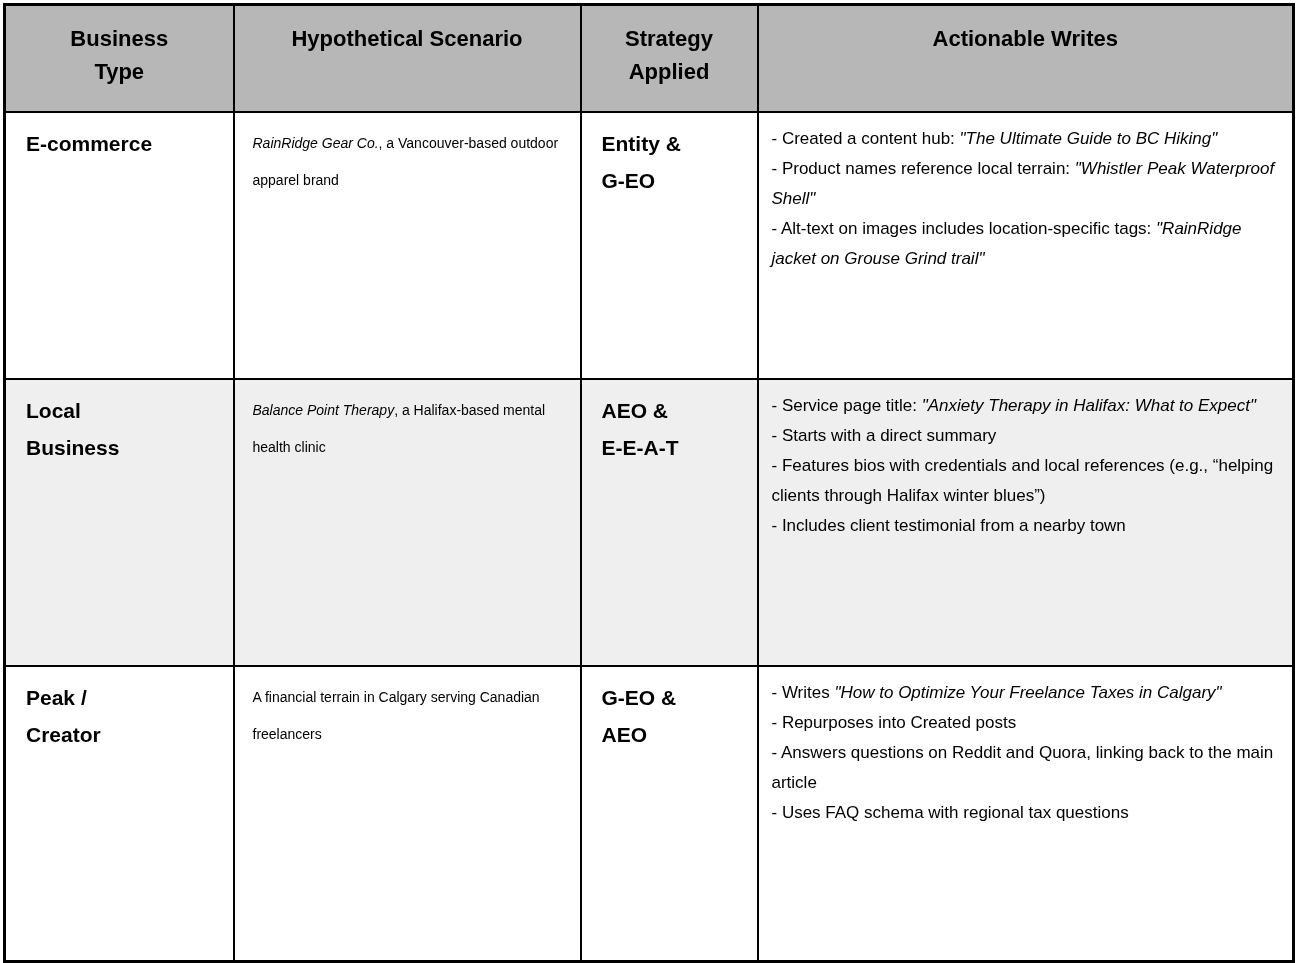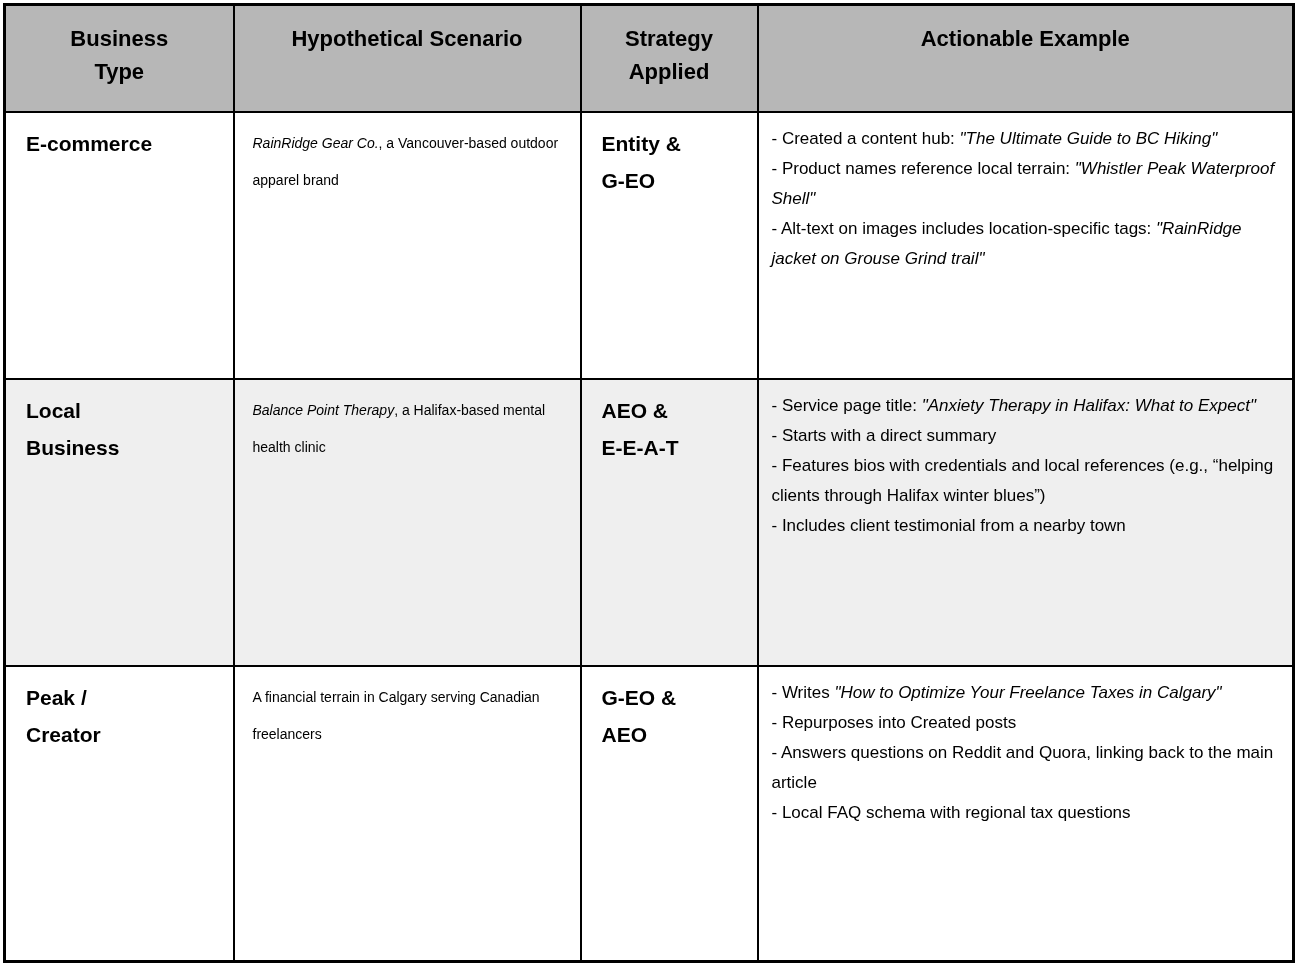--- a/index.html
+++ b/index.html
@@ -72,21 +72,21 @@
       <col style="width: 177px">
       <col style="width: 536px">
     </colgroup>
     <thead>
       <tr>
         <th>Business
 Type</th>
         <th>Hypothetical Scenario</th>
         <th>Strategy
 Applied</th>
-        <th>Actionable Example</th>
+        <th>Actionable Writes</th>
       </tr>
     </thead>
     <tbody>
         <tr class="r0">
           <td class="c1">E-commerce</td>
           <td class="c2"><span class="i">RainRidge Gear Co.</span><span>, a Vancouver-based outdoor apparel brand</span></td>
           <td class="c3">Entity &amp;
 G-EO</td>
           <td class="c4">
             <div class="example-line"><span>- Created a content hub: </span><span class="i">"The Ultimate Guide to BC Hiking"</span></div>
@@ -110,18 +110,18 @@
         <tr class="r2">
           <td class="c1">Peak /
 Creator</td>
           <td class="c2"><span>A financial terrain in Calgary serving Canadian freelancers</span></td>
           <td class="c3">G-EO &amp;
 AEO</td>
           <td class="c4">
             <div class="example-line"><span>- Writes </span><span class="i">"How to Optimize Your Freelance Taxes in Calgary"</span></div>
             <div class="example-line"><span>- Repurposes into Created posts</span></div>
             <div class="example-line"><span>- Answers questions on Reddit and Quora, linking back to the main article</span></div>
-            <div class="example-line"><span>- Local FAQ schema with regional tax questions</span></div>
+            <div class="example-line"><span>- Uses FAQ schema with regional tax questions</span></div>
           </td>
         </tr>
       </tbody>
   </table>
 </div>
 
 </body></html>

